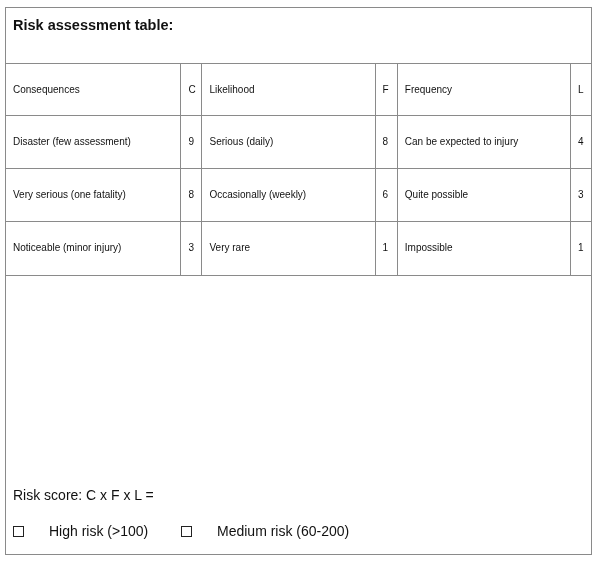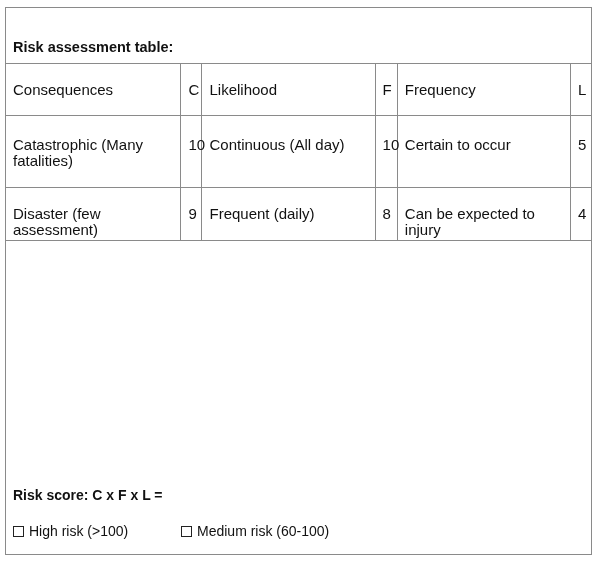--- a/index.html
+++ b/index.html
@@ -1,25 +1,25 @@
 <!DOCTYPE html>
 <html><head>
 <meta charset="utf-8">
 <style>
   html, body { margin: 0; padding: 0; background: #ffffff; }
   body { width: 600px; height: 564px; position: relative; font-family: "Liberation Sans", sans-serif; color: #111; font-size: 14px; }
   .frame { position: absolute; left: 5px; top: 7px; width: 587px; height: 548px; border: 1px solid #8a8a8a; box-sizing: border-box; }
-  .title { position: absolute; left: 13px; top: 39px; font-weight: bold; font-size: 14.5px; }
+  .title { position: absolute; left: 13px; top: 17px; font-weight: bold; font-size: 14.5px; }
   table.risk { position: absolute; left: 5px; top: 63px; border-collapse: collapse; width: 587px; table-layout: fixed; }
-  table.risk td { border: 1px solid #8a8a8a; vertical-align: top; padding: 0 7px; line-height: 16px; font-size: 15px; }
+  table.risk td { border: 1px solid #8a8a8a; vertical-align: top; padding: 0 7px; line-height: 16px; font-size: 10px; }
   table.risk tr.head td { height: 51px; vertical-align: middle; }
   .c0 { width: 150px; } .c1 { width: 18px; } .c2 { width: 148px; } .c3 { width: 19px; } .c4 { width: 148px; } .c5 { width: 18px; }
-  .footer-score { position: absolute; left: 13px; top: 487px; font-weight: bold; font-size: 14px; }
+  .footer-score { position: absolute; left: 13px; top: 487px; font-weight: normal; font-size: 14px; }
   .opts { position: absolute; left: 13px; top: 523px; font-size: 14px; display: flex; }
-  .opt { display: flex; align-items: center; }
+  .opt { display: flex; align-items: center; gap: 20px; }
   .box { display: inline-block; width: 9px; height: 9px; border: 1.3px solid #222; margin-right: 5px; }
 </style>
 </head>
 <body>
 
 <div class="frame"></div>
 <div class="title">Risk assessment table:</div>
 
 <table class="risk">
   <colgroup>
@@ -32,43 +32,51 @@
     </colgroup>
   <tbody>
       <tr class="head">
     <td>Consequences</td>
     <td>C</td>
     <td>Likelihood</td>
     <td>F</td>
     <td>Frequency</td>
     <td>L</td>
   </tr>
-  <tr style="height:72px">
-    <td style="padding-top:21px">Catastrophic (Many fatalities)</td>
-    <td style="padding-top:21px">10</td>
-    <td style="padding-top:21px">Continuous (All day)</td>
-    <td style="padding-top:21px">10</td>
-    <td style="padding-top:21px">Certain to occur</td>
-    <td style="padding-top:21px">5</td>
-  </tr>
   <tr style="height:53px">
     <td style="padding-top:18px">Disaster  (few assessment)</td>
     <td style="padding-top:18px">9</td>
-    <td style="padding-top:18px">Frequent (daily)</td>
+    <td style="padding-top:18px">Serious (daily)</td>
     <td style="padding-top:18px">8</td>
     <td style="padding-top:18px">Can be expected to injury</td>
     <td style="padding-top:18px">4</td>
+  </tr>
+  <tr style="height:53px">
+    <td style="padding-top:18px">Very serious (one fatality)</td>
+    <td style="padding-top:18px">8</td>
+    <td style="padding-top:18px">Occasionally (weekly)</td>
+    <td style="padding-top:18px">6</td>
+    <td style="padding-top:18px">Quite possible</td>
+    <td style="padding-top:18px">3</td>
+  </tr>
+  <tr style="height:54px">
+    <td style="padding-top:18px">Noticeable (minor injury)</td>
+    <td style="padding-top:18px">3</td>
+    <td style="padding-top:18px">Very rare</td>
+    <td style="padding-top:18px">1</td>
+    <td style="padding-top:18px">Impossible</td>
+    <td style="padding-top:18px">1</td>
   </tr>
 </tbody>
   </table>
 
 <div class="footer-score">Risk score: C x F x L =</div>
 
 <div class="opts">
   <div class="opt" style="width:168px">
     <span class="box"></span>
     <span>High risk  (&gt;100)</span>
   </div>
   <div class="opt" style="width:196px">
     <span class="box"></span>
-    <span>Medium risk (60-100)</span>
+    <span>Medium risk (60-200)</span>
   </div>
 </div>
 
 </body></html>

